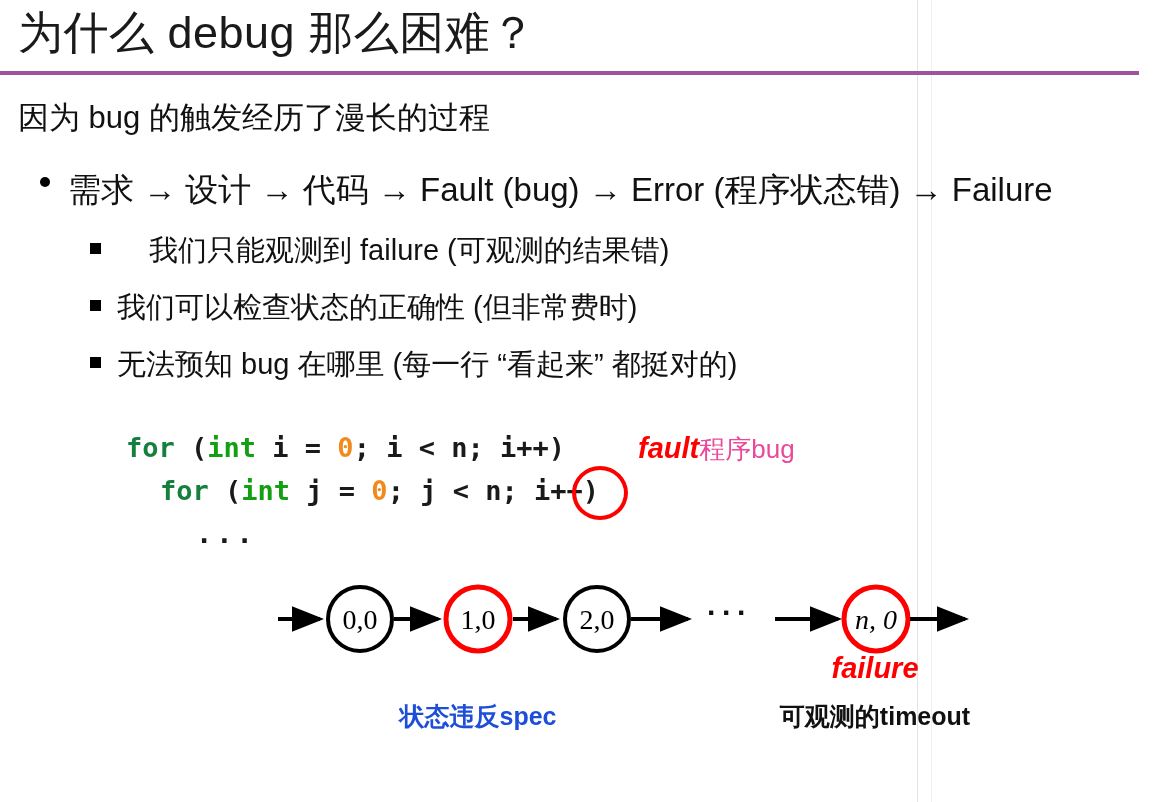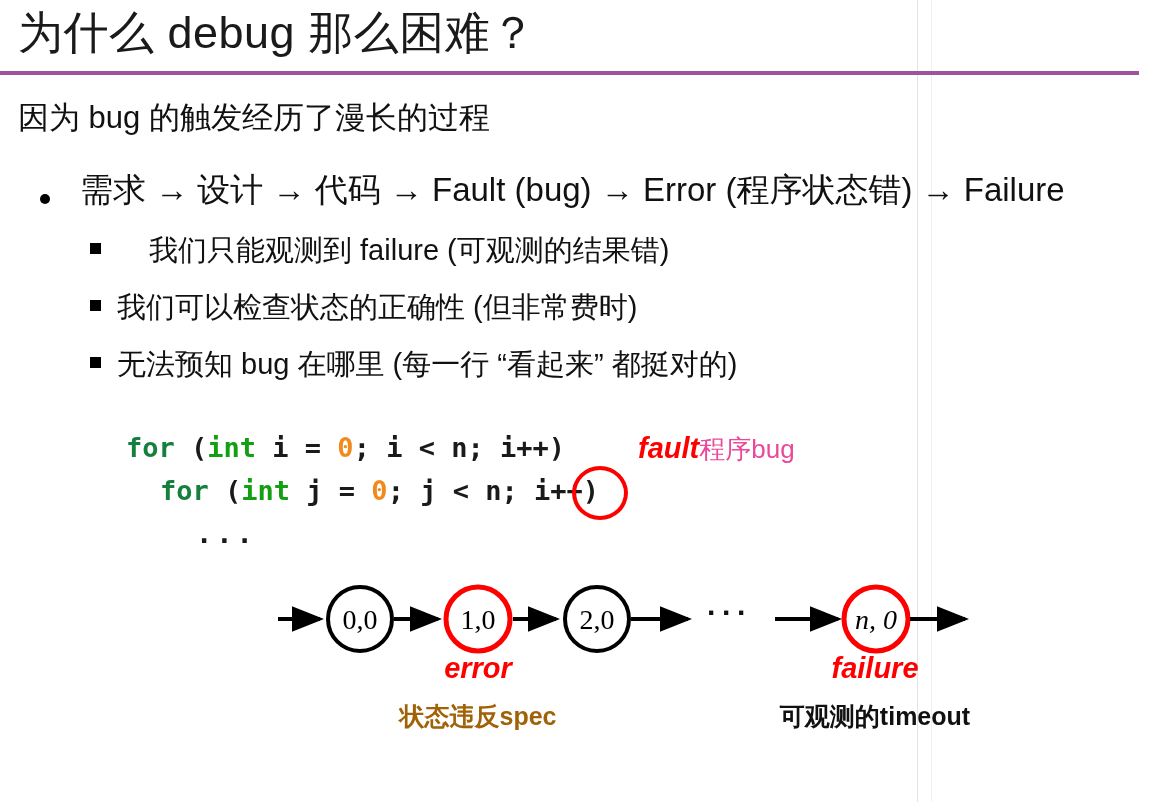--- a/index.html
+++ b/index.html
@@ -73,22 +73,21 @@
 
   .bullet-l1 {
     position: absolute;
     left: 40px;
     top: 168px;
     font-size: 33px;
     line-height: 44px;
     color: #111111;
     white-space: nowrap;
     display: flex;
-    align-items: flex-end;
-    gap: 12px;
+    align-items: center;
   }
   .dot-marker {
     display: inline-block;
     width: 10px;
     height: 10px;
     border-radius: 50%;
     background: #000;
     margin-right: 18px;
     position: relative;
     top: -8px;
@@ -197,21 +196,21 @@
     width: 150px;
     color: #ff0000;
     font-weight: bold;
     font-style: italic;
     font-size: 29px;
   }
   .cap-error {
     left: 383px;
     top: 700px;
     width: 190px;
-    color: #a16207;
+    color: #1d4ed8;
     font-weight: bold;
     font-size: 25px;
   }
   .cap-failure {
     left: 765px;
     top: 700px;
     width: 220px;
     color: #111111;
     font-weight: bold;
     font-size: 25px;
@@ -299,18 +298,17 @@
 
       <text id="nd0" x="360" y="54" text-anchor="middle" dominant-baseline="central" font-family="'Liberation Serif','DejaVu Serif',serif" font-size="28" fill="#000">0,0</text>
       <text id="nd1" x="478" y="54" text-anchor="middle" dominant-baseline="central" font-family="'Liberation Serif','DejaVu Serif',serif" font-size="28" fill="#000">1,0</text>
       <text id="nd2" x="597" y="54" text-anchor="middle" dominant-baseline="central" font-family="'Liberation Serif','DejaVu Serif',serif" font-size="28" fill="#000">2,0</text>
       <text id="nd3" x="876" y="54" text-anchor="middle" dominant-baseline="central" font-family="'Liberation Serif','DejaVu Serif',serif" font-size="28" font-style="italic" fill="#000">n, 0</text>
     </svg>
   </div>
 
   <div class="ellipsis-mid">···</div>
 
-  <div class="dlabel lab-error">error</div>
   <div class="dlabel cap-error">状态违反spec</div>
   <div class="dlabel cap-failure">可观测的timeout</div>
   <div class="dlabel lab-failure">failure</div>
 
 </div>
 
 </body></html>

